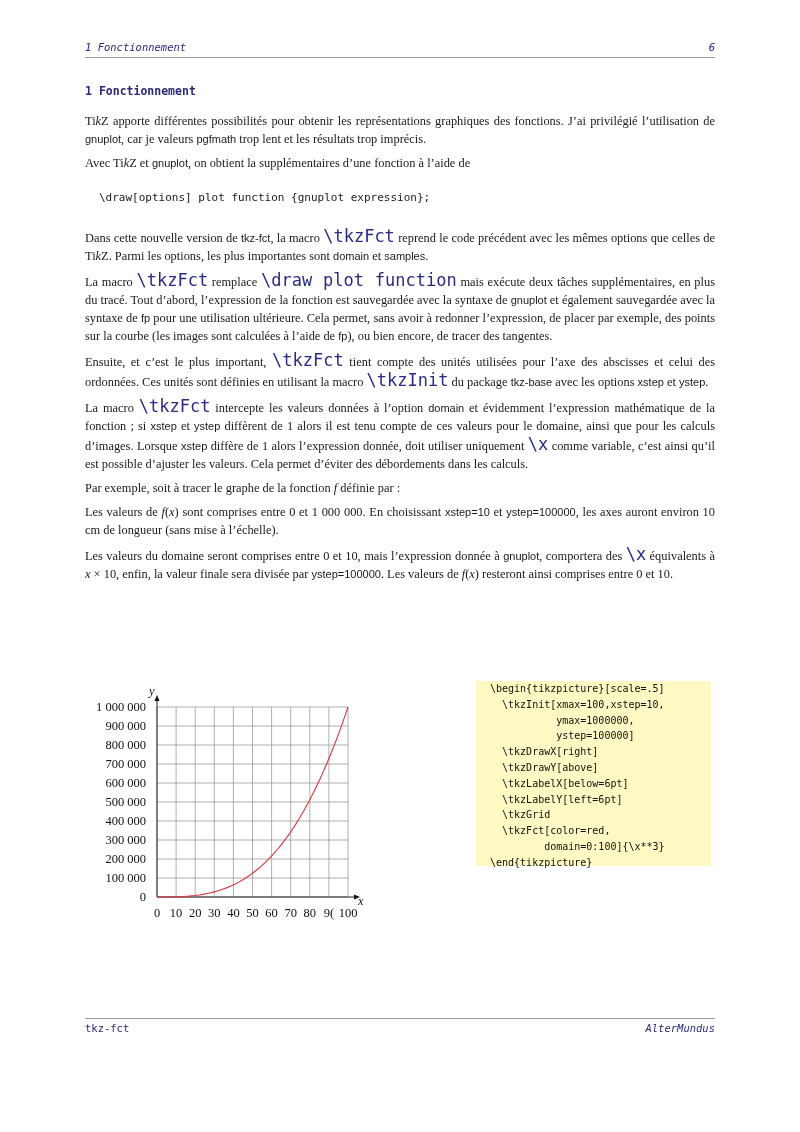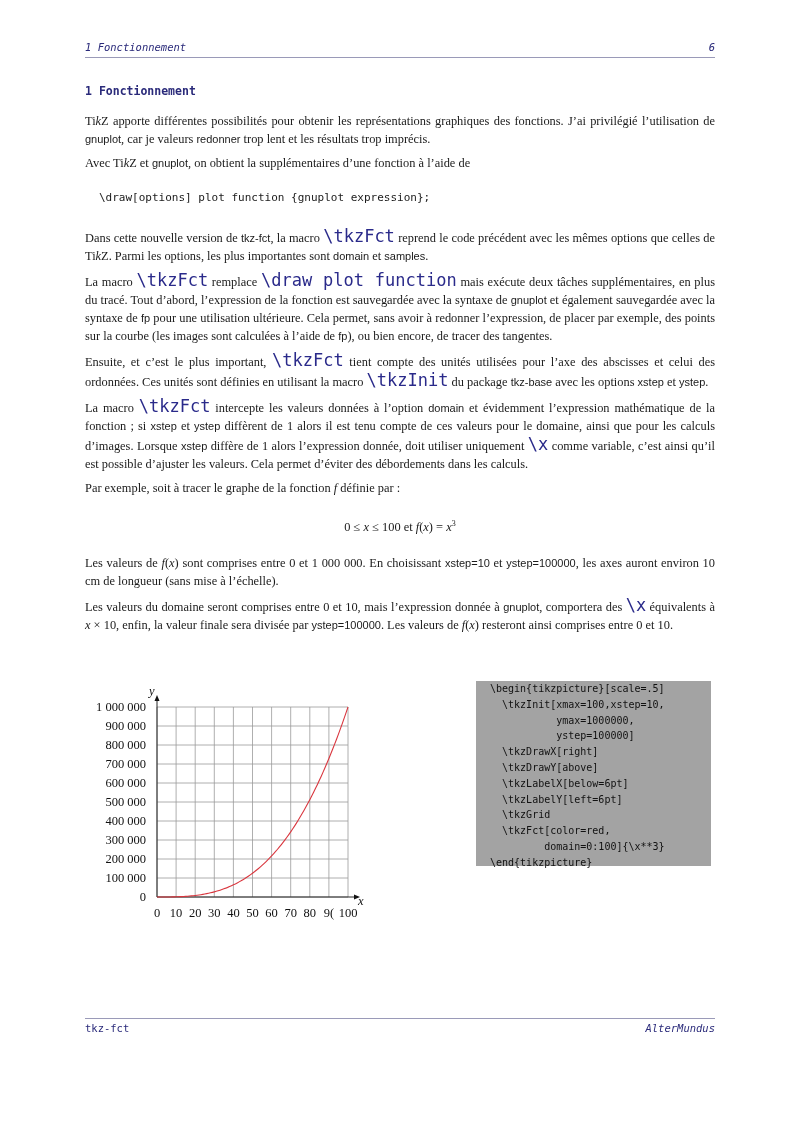--- a/index.html
+++ b/index.html
@@ -14,21 +14,21 @@
   .section-title { position: absolute; top: 84px; left: 0;
                    font-family: "DejaVu Sans Mono", monospace; font-weight: bold; font-size: 11.5px; color: #2a2a7a; }
   .body-text { position: absolute; left: 0; width: 630px; font-size: 12.4px; line-height: 18px;
                font-family: "Liberation Serif", serif; text-align: justify; }
   .body-text p { margin: 0 0 6px 0; }
   .kw { font-family: Liberation Sans, sans-serif; font-size: 11px; }
   .macro { font-family: "DejaVu Sans Mono", monospace; font-size: 17px; color: #2a2a8a; }
   .it { font-style: italic; }
   .codeblock { position: absolute; top: 191px; left: 14px; font-family: "DejaVu Sans Mono", monospace; font-size: 11px; }
   .formula { text-align: center; margin: 18px 0 18px 0; }
-  .codebox { position: absolute; left: 391px; top: 681px; width: 235px; height: 185px; background: #a3a3a3; }
+  .codebox { position: absolute; left: 391px; top: 681px; width: 235px; height: 185px; background: #fef9c3; }
   .codebox pre { margin: 0; padding: 0 0 0 14px; font-family: "DejaVu Sans Mono", monospace; font-size: 10px; line-height: 15.8px; color: #111; white-space: pre; }
   .footer { position: absolute; top: 1022px; left: 0; width: 630px; font-family: "DejaVu Sans Mono", monospace;
             font-style: italic; font-size: 10.5px; color: #2a2a7a; }
   .footer .left { position: absolute; left: 0; font-style: normal; }
   .footer .right { position: absolute; right: 0; }
   svg text { font-family: "Liberation Serif", serif; font-size: 12.5px; fill: #111; }
 </style>
 </head>
 <body>
 
@@ -39,33 +39,32 @@
     <span class="right">6</span>
   </div>
   <div class="rule" style="top:57px;"></div>
 
   <div class="section-title">
     <span>1</span>
     <span>Fonctionnement</span>
   </div>
 
   <div class="body-text" style="top:112px;">
-    <p><span>Ti</span><span class="it">k</span><span>Z apporte différentes possibilités pour obtenir les représentations graphiques des fonctions. J’ai privilégié l’utilisation de </span><span class="kw">gnuplot</span><span>, car je valeurs </span><span class="kw">redonner</span><span> trop lent et les résultats trop imprécis.</span></p>
+    <p><span>Ti</span><span class="it">k</span><span>Z apporte différentes possibilités pour obtenir les représentations graphiques des fonctions. J’ai privilégié l’utilisation de </span><span class="kw">gnuplot</span><span>, car je valeurs </span><span class="kw">pgfmath</span><span> trop lent et les résultats trop imprécis.</span></p>
     <p><span>Avec Ti</span><span class="it">k</span><span>Z et </span><span class="kw">gnuplot</span><span>, on obtient la supplémentaires d’une fonction à l’aide de</span></p>
   </div>
 
   <div class="codeblock">\draw[options] plot function {gnuplot expression};</div>
 
   <div class="body-text" style="top:227px;">
     <p><span>Dans cette nouvelle version de </span><span class="kw">tkz-fct</span><span>, la macro </span><span class="macro">\tkzFct</span><span> reprend le code précédent avec les mêmes options que celles de Ti</span><span class="it">k</span><span>Z. Parmi les options, les plus importantes sont </span><span class="kw">domain</span><span> et </span><span class="kw">samples</span><span>.</span></p>
     <p><span>La macro </span><span class="macro">\tkzFct</span><span> remplace </span><span class="macro">\draw plot function</span><span> mais exécute deux tâches supplémentaires, en plus du tracé. Tout d’abord, l’expression de la fonction est sauvegardée avec la syntaxe de </span><span class="kw">gnuplot</span><span> et également sauvegardée avec la syntaxe de </span><span class="kw">fp</span><span> pour une utilisation ultérieure. Cela permet, sans avoir à redonner l’expression, de placer par exemple, des points sur la courbe (les images sont calculées à l’aide de </span><span class="kw">fp</span><span>), ou bien encore, de tracer des tangentes.</span></p>
     <p><span>Ensuite, et c’est le plus important, </span><span class="macro">\tkzFct</span><span> tient compte des unités utilisées pour l’axe des abscisses et celui des ordonnées. Ces unités sont définies en utilisant la macro </span><span class="macro">\tkzInit</span><span> du package </span><span class="kw">tkz-base</span><span> avec les options </span><span class="kw">xstep</span><span> et </span><span class="kw">ystep</span><span>.</span></p>
     <p><span>La macro </span><span class="macro">\tkzFct</span><span> intercepte les valeurs données à l’option </span><span class="kw">domain</span><span> et évidemment l’expression mathématique de la fonction ; si </span><span class="kw">xstep</span><span> et </span><span class="kw">ystep</span><span> diffèrent de 1 alors il est tenu compte de ces valeurs pour le domaine, ainsi que pour les calculs d’images. Lorsque </span><span class="kw">xstep</span><span> diffère de 1 alors l’expression donnée, doit utiliser uniquement </span><span class="macro">\x</span><span> comme variable, c’est ainsi qu’il est possible d’ajuster les valeurs. Cela permet d’éviter des débordements dans les calculs.</span></p>
     <p><span>Par exemple, soit à tracer le graphe de la fonction </span><span class="it">f</span><span> définie par :</span></p>
-    <div class="formula"><span>0 ≤ </span><span class="it">x</span><span> ≤ 100 et </span><span class="it">f</span><span>(</span><span class="it">x</span><span>) = </span><span class="it">x</span><sup style="font-size:8px">3</sup></div>
     <p><span>Les valeurs de </span><span class="it">f</span><span>(</span><span class="it">x</span><span>) sont comprises entre 0 et 1 000 000. En choisissant </span><span class="kw">xstep=10</span><span> et </span><span class="kw">ystep=100000</span><span>, les axes auront environ 10 cm de longueur (sans mise à l’échelle).</span></p>
     <p><span>Les valeurs du domaine seront comprises entre 0 et 10, mais l’expression donnée à </span><span class="kw">gnuplot</span><span>, comportera des </span><span class="macro">\x</span><span> équivalents à </span><span class="it">x</span><span> × 10, enfin, la valeur finale sera divisée par </span><span class="kw">ystep=100000</span><span>. Les valeurs de </span><span class="it">f</span><span>(</span><span class="it">x</span><span>) resteront ainsi comprises entre 0 et 10.</span></p>
   </div>
 
   <div class="codebox">
     <pre id="code-pre"><div>\begin{tikzpicture}[scale=.5]</div><div>  \tkzInit[xmax=100,xstep=10,</div><div>           ymax=1000000,</div><div>           ystep=100000]</div><div>  \tkzDrawX[right]</div><div>  \tkzDrawY[above]</div><div>  \tkzLabelX[below=6pt]</div><div>  \tkzLabelY[left=6pt]</div><div>  \tkzGrid</div><div>  \tkzFct[color=red,</div><div>         domain=0:100]{\x**3}</div><div>\end{tikzpicture}</div></pre>
   </div>
 
   <div class="rule" style="top:1018px;"></div>
   <div class="footer">

